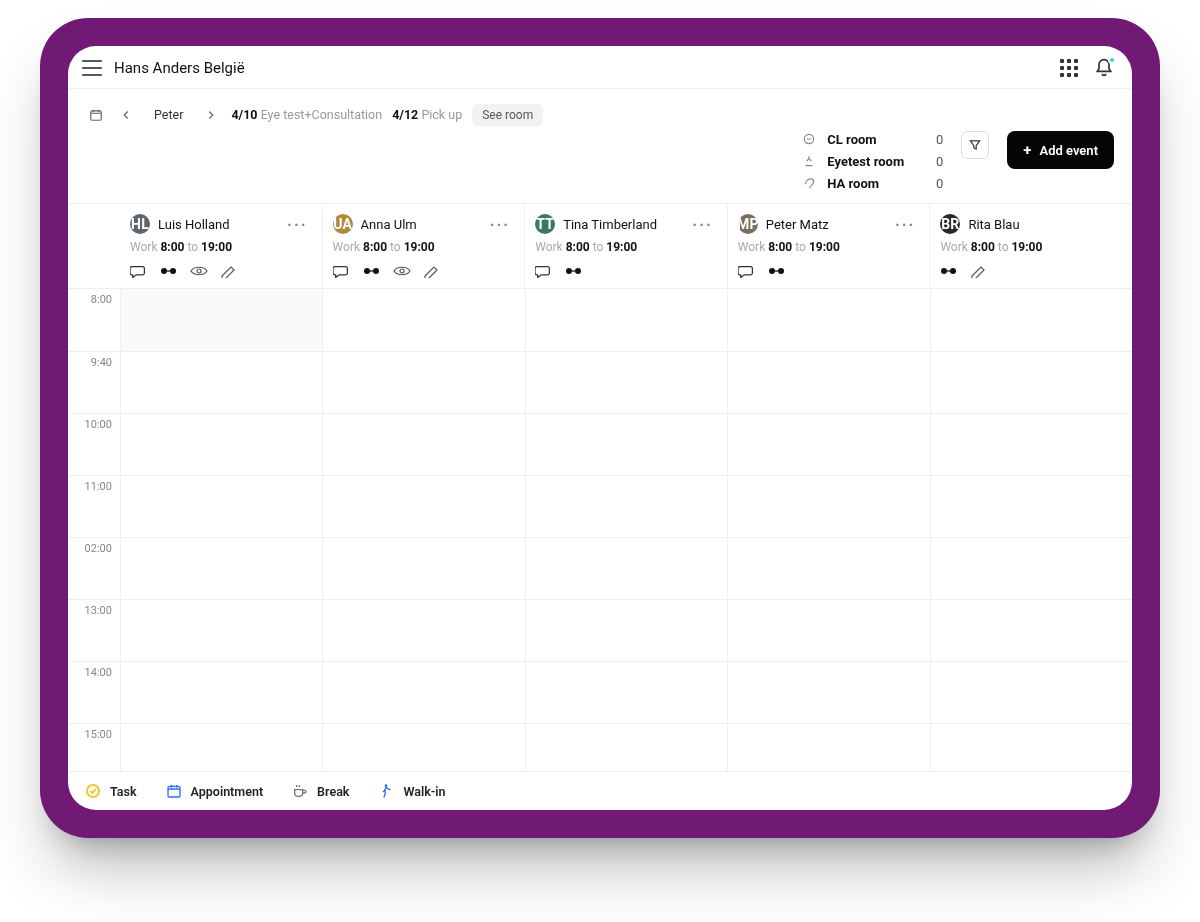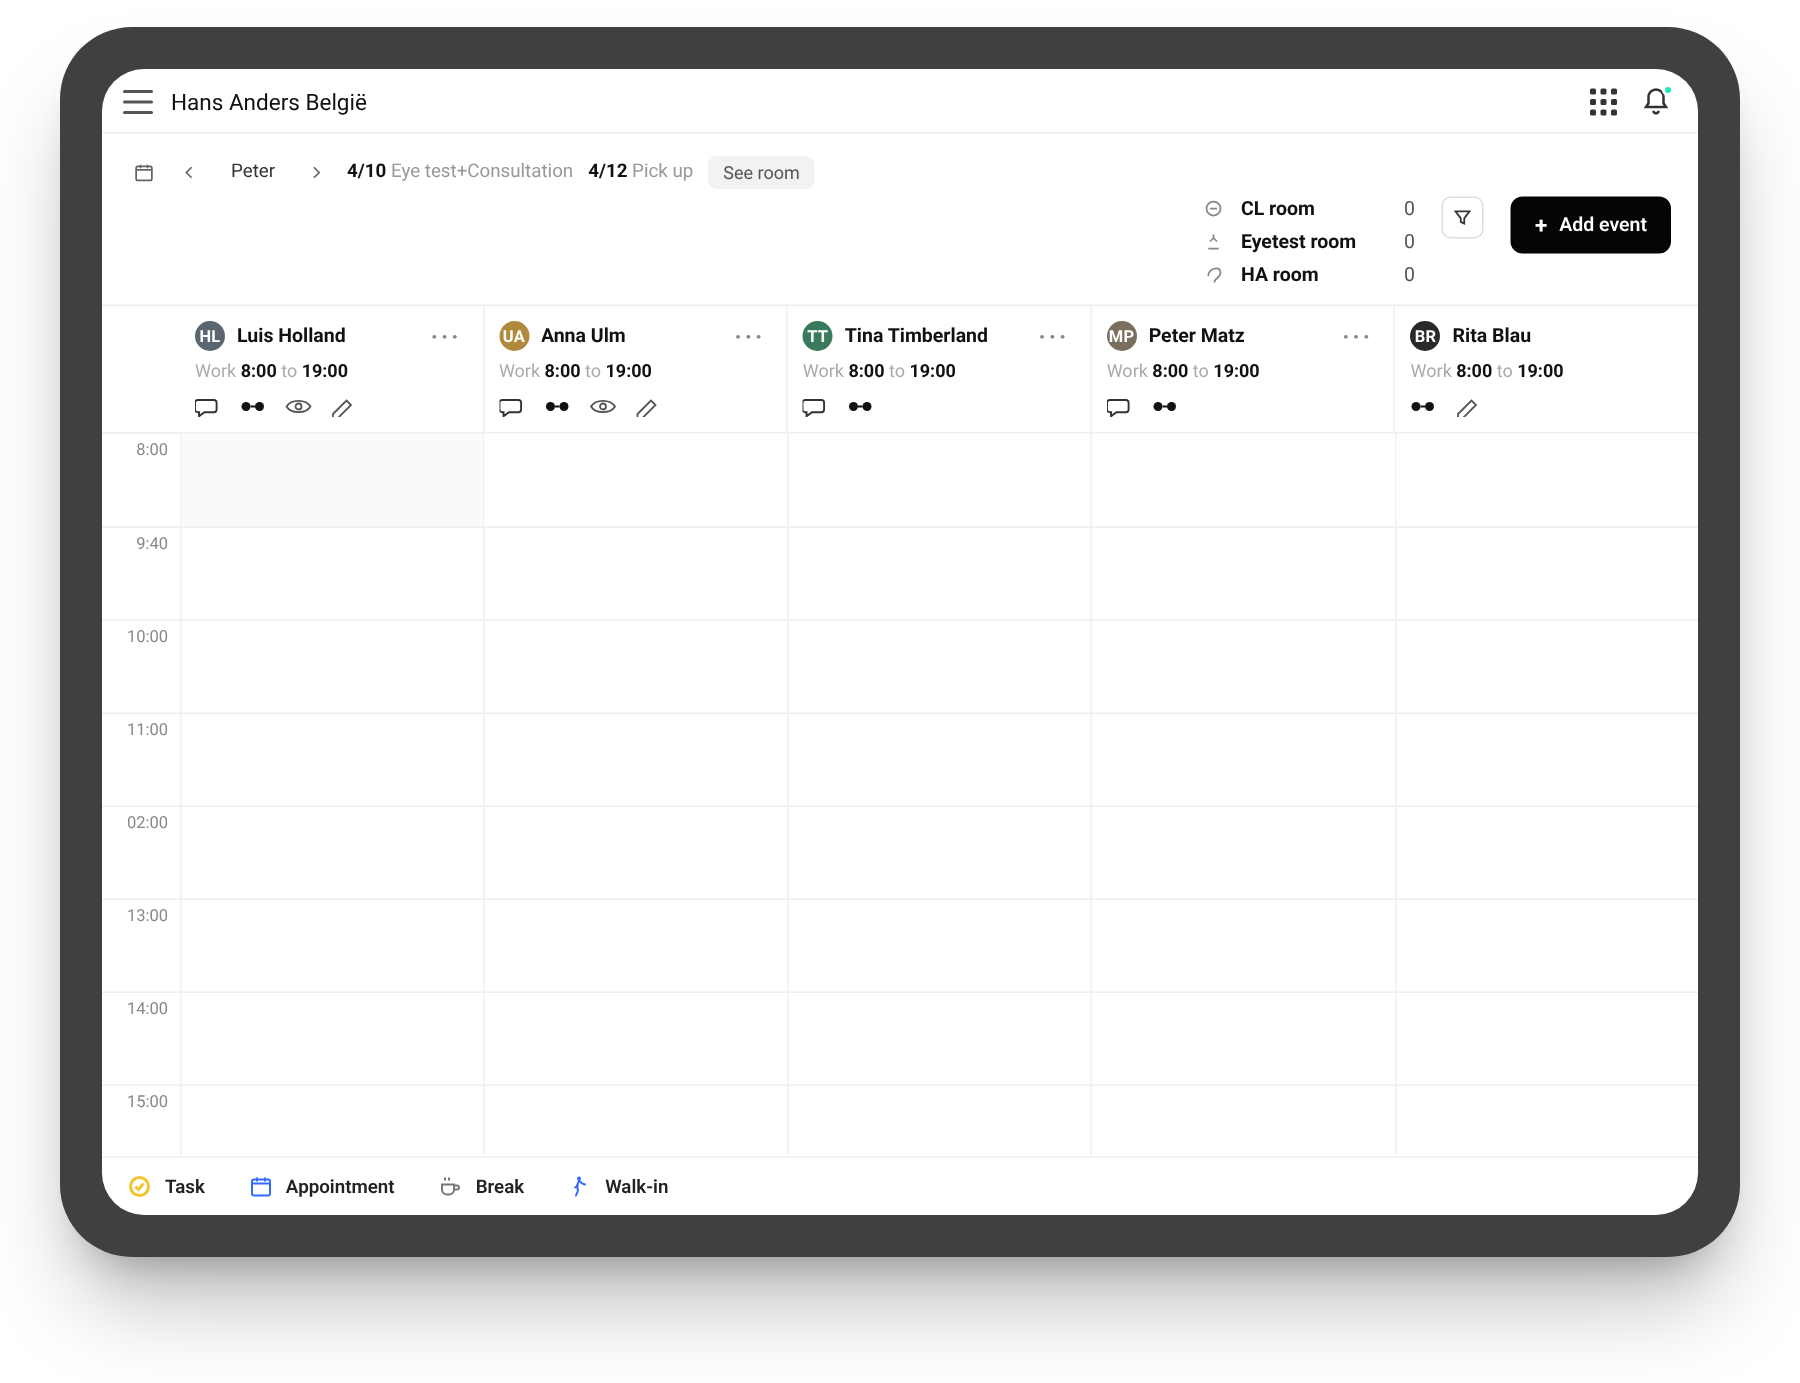--- a/index.html
+++ b/index.html
@@ -4,21 +4,21 @@
 <style>
   * { box-sizing: border-box; margin: 0; padding: 0; }
   html, body { width: 1200px; height: 922px; background:#fff; font-family: -apple-system, BlinkMacSystemFont, "Segoe UI", Roboto, Helvetica, Arial, sans-serif; }
   .stage {
     width:1200px; height:922px; background:#fff; position:relative;
     display:flex; align-items:flex-start; justify-content:center;
   }
   .tablet {
     margin-top:18px;
     width:1120px; height:820px;
-    background:#404040;
+    background:#701a75;
     border-radius:48px;
     padding:28px;
     box-shadow: 0 40px 60px -10px rgba(0,0,0,0.25), 0 20px 30px -20px rgba(0,0,0,0.3);
   }
   .screen {
     width:100%; height:100%;
     background:#fff;
     border-radius:28px;
     overflow:hidden;
     display:flex; flex-direction:column;
@@ -69,22 +69,22 @@
   .add-event { background:#050505; color:#fff; font-size:13px; font-weight:600; padding:10px 16px; border-radius:8px; display:flex; align-items:center; gap:8px; cursor:pointer; white-space:nowrap;}
   .add-event .plus { font-size:15px; font-weight:700;}
 
   
   .staffrow {
     display:flex; padding-left:52px; border-bottom:1px solid #eee;
   }
   .staff-col { flex:1 1 0; min-width:0; padding:10px 14px 10px 10px; border-left:1px solid #f0f0f0;}
   .staff-col:first-child { border-left:none;}
   .staff-head { display:flex; align-items:center; gap:8px;}
-  .avatar { width:20px; height:20px; border-radius:50%; background:#555; color:#fff; font-size:11px; font-weight:700; display:flex; align-items:center; justify-content:center; letter-spacing:0.2px;}
-  .staff-name { font-size:13px; font-weight:700; color:#111; white-space:nowrap; overflow:hidden; text-overflow:ellipsis;}
+  .avatar { width:20px; height:20px; border-radius:50%; background:#555; color:#fff; font-size:14px; font-weight:700; display:flex; align-items:center; justify-content:center; letter-spacing:0.2px;}
+  .staff-name { font-size:13px; font-weight:400; color:#111; white-space:nowrap; overflow:hidden; text-overflow:ellipsis;}
   .more-dots { margin-left:auto; cursor:pointer; color:#888; letter-spacing:2px; font-weight:700;}
   .work { font-size:12px; color:#aaa; margin-top:6px;}
   .work b { color:#111; font-weight:700;}
   .skillrow { display:flex; gap:12px; margin-top:10px;}
   .skill { width:18px; height:14px; display:flex; align-items:center; justify-content:center; color:#333;}
   .skill svg { width:18px; height:14px; }
 
   
   .gridwrap { flex:1; overflow:hidden; position:relative;}
   .grid { display:flex; height:100%;}

